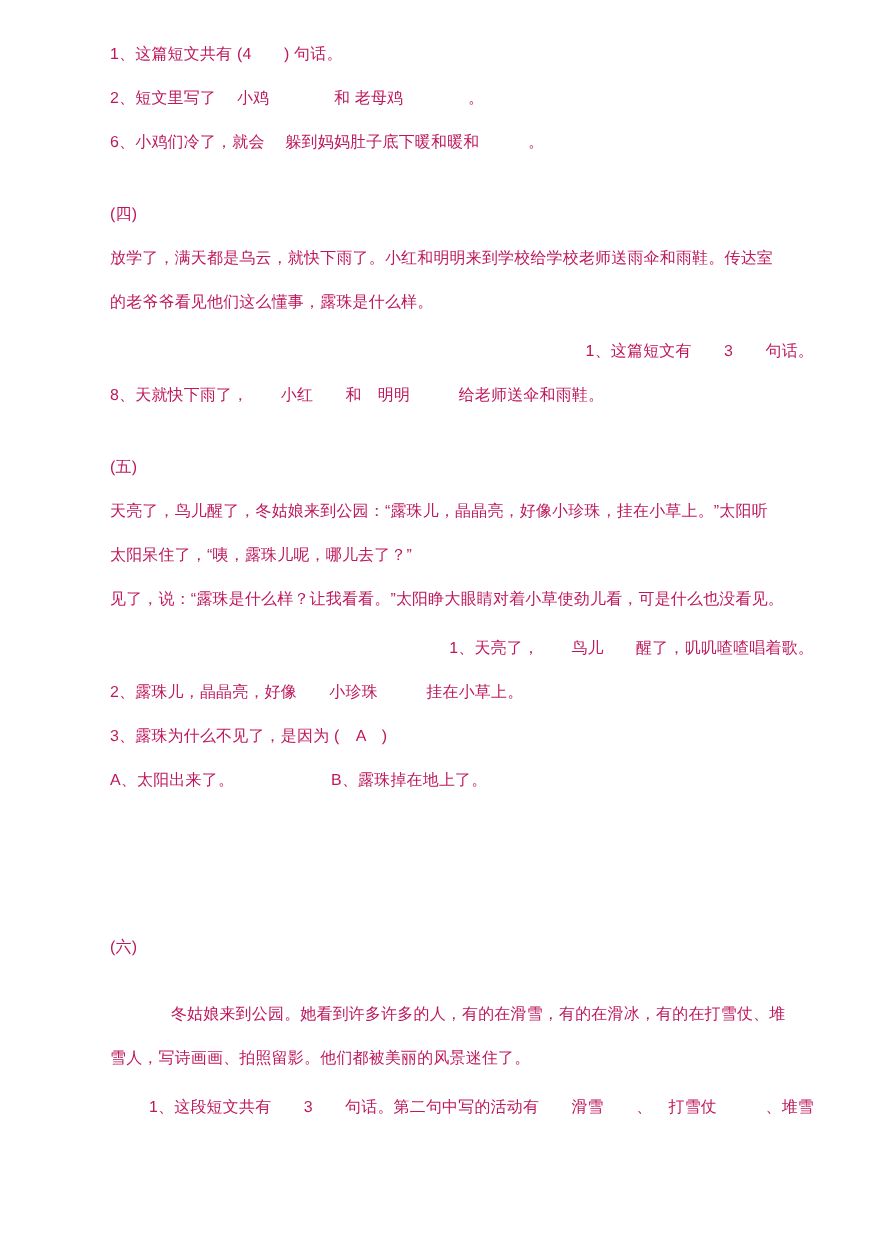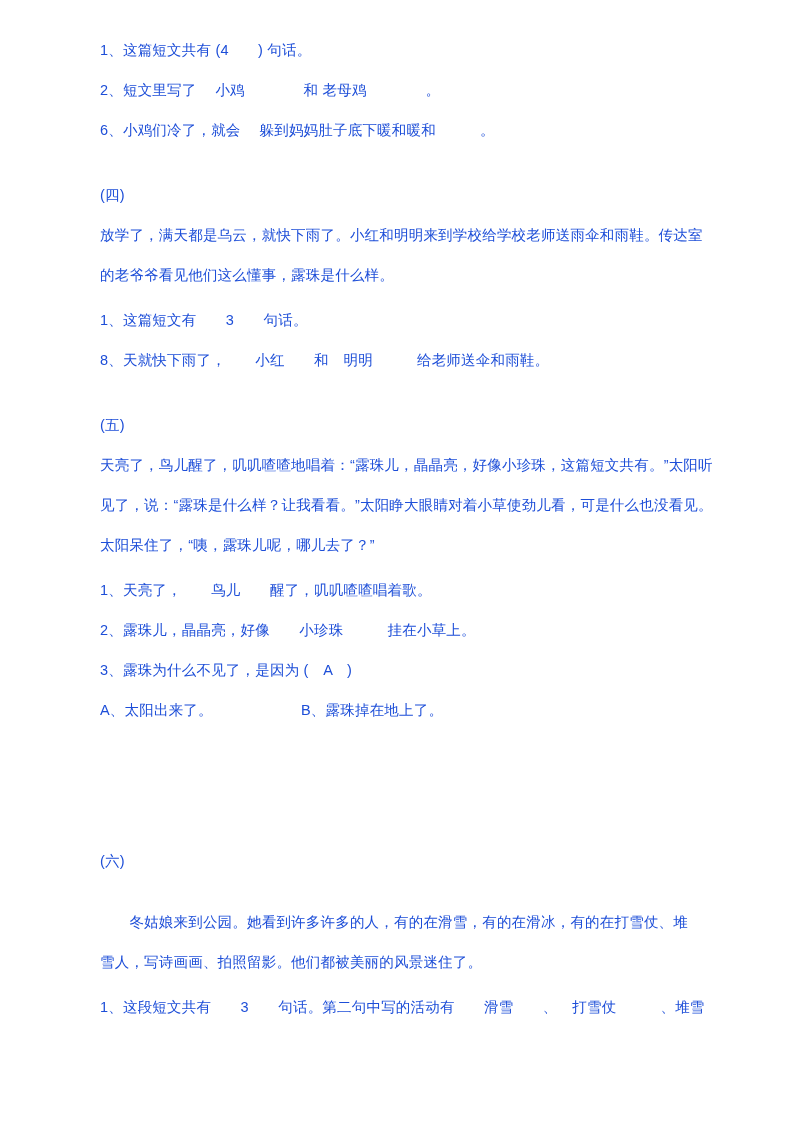--- a/index.html
+++ b/index.html
@@ -24,49 +24,49 @@
   }
   .line {
     height: 40px;
     line-height: 40px;
     font-size: 14.5px;
     white-space: pre;
     letter-spacing: 0.2px;
   }
   .sec-header { font-size: 14.5px; }
   .mt25  { margin-top: 25px; }
-  .mt5   { margin-top: 5px; }
+  .mt5   { margin-top: 5px; text-align: right; }
   .mt111 { margin-top: 111px; }
-  .mt21  { margin-top: 21px; }
+  .mt21  { margin-top: 21px; text-align: center; }
 </style>
 </head>
 <body>
 
-<div class="page" style="background: rgb(255, 255, 255); color: #1d4ed8; text-decoration: underline;">
+<div class="page" style="background: rgb(255, 255, 255); color: #be185d; text-decoration: underline;">
   <div class="content">
 
     <div>
       <div class="line">1、这篇短文共有 (4　　) 句话。</div>
       <div class="line">2、短文里写了　 小鸡　　　　和 老母鸡　　　　。</div>
       <div class="line">6、小鸡们冷了，就会　 躲到妈妈肚子底下暖和暖和　　　。</div>
     </div>
 
     <div>
       <div class="line sec-header mt25">(四)</div>
       <div class="line">放学了，满天都是乌云，就快下雨了。小红和明明来到学校给学校老师送雨伞和雨鞋。传达室</div>
       <div class="line">的老爷爷看见他们这么懂事，露珠是什么样。</div>
       <div class="line mt5">1、这篇短文有　　3　　句话。</div>
       <div class="line">8、天就快下雨了，　　小红　　和　明明　　　给老师送伞和雨鞋。</div>
     </div>
 
     <div>
       <div class="line sec-header mt25">(五)</div>
-      <div class="line">天亮了，鸟儿醒了，叽叽喳喳地唱着：“露珠儿，晶晶亮，好像小珍珠，这篇短文共有。”太阳听</div>
+      <div class="line">天亮了，鸟儿醒了，冬姑娘来到公园：“露珠儿，晶晶亮，好像小珍珠，挂在小草上。”太阳听</div>
+      <div class="line">太阳呆住了，“咦，露珠儿呢，哪儿去了？”</div>
       <div class="line">见了，说：“露珠是什么样？让我看看。”太阳睁大眼睛对着小草使劲儿看，可是什么也没看见。</div>
-      <div class="line">太阳呆住了，“咦，露珠儿呢，哪儿去了？”</div>
       <div class="line mt5">1、天亮了，　　鸟儿　　醒了，叽叽喳喳唱着歌。</div>
       <div class="line">2、露珠儿，晶晶亮，好像　　小珍珠　　　挂在小草上。</div>
       <div class="line">3、露珠为什么不见了，是因为 (　A　)</div>
       <div class="line">A、太阳出来了。　　　　　　B、露珠掉在地上了。</div>
     </div>
 
     <div>
       <div class="line sec-header mt111">(六)</div>
       <div class="line mt21">　　冬姑娘来到公园。她看到许多许多的人，有的在滑雪，有的在滑冰，有的在打雪仗、堆</div>
       <div class="line">雪人，写诗画画、拍照留影。他们都被美丽的风景迷住了。</div>

